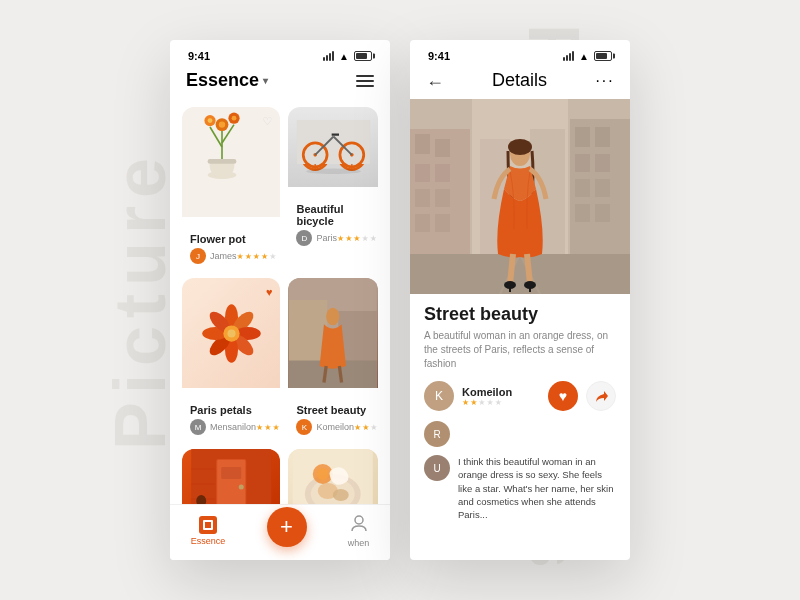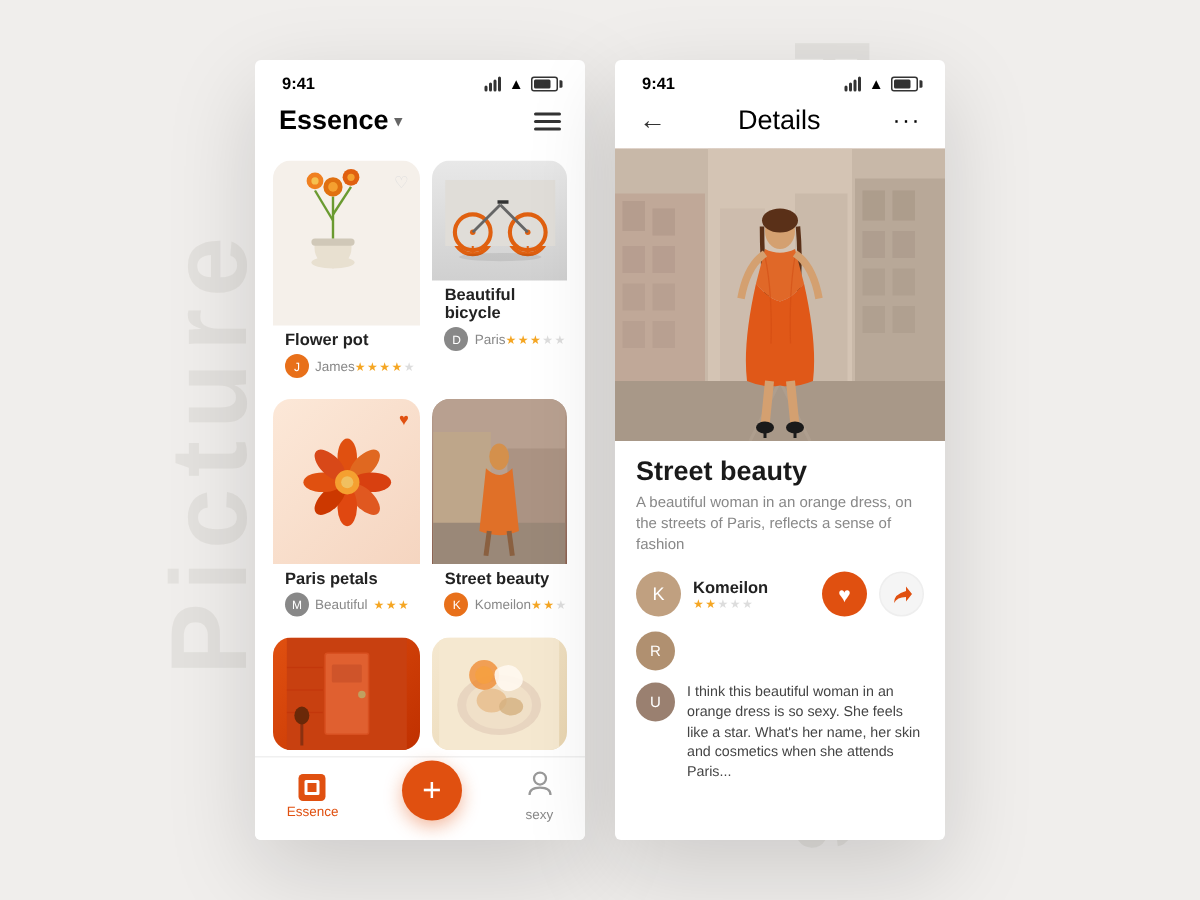--- a/index.html
+++ b/index.html
@@ -242,21 +242,21 @@
     .img-food {
       width: 100%;
       height: 75px;
       background: linear-gradient(135deg, #f5e8d0 0%, #e8d5b0 100%);
       display: flex;
       align-items: center;
       justify-content: center;
     }
 
     .card-info {
-      padding: 4px 8px 6px;
+      padding: 16px 8px 6px;
     }
 
     .card-title {
       font-size: 11px;
       font-weight: 600;
       color: #222;
       margin-bottom: 3px;
     }
 
     .card-meta {
@@ -703,21 +703,21 @@
               <ellipse cx="40" cy="20" rx="8" ry="16" fill="#d84818" transform="rotate(315,40,40)"></ellipse>
               <circle cx="40" cy="40" r="10" fill="#f5a030"></circle>
               <circle cx="40" cy="40" r="5" fill="#f0c060"></circle>
             </svg>
           </div>
           <div class="card-info">
             <div class="card-title">Paris petals</div>
             <div class="card-meta">
               <div class="avatar-row">
                 <div class="avatar-sm gray">M</div>
-                <span class="author-name">Beautiful</span>
+                <span class="author-name">Mensanilon</span>
               </div>
               <div class="stars">
                 <span class="star filled">★</span>
                 <span class="star filled">★</span>
                 <span class="star filled">★</span>
 
               </div>
             </div>
           </div>
           <span class="heart-icon filled" style="position:absolute;top:8px;right:8px;">♥</span>
@@ -812,21 +812,21 @@
       <div class="nav-item">
         <div class="fab-button">+</div>
       </div>
       <div class="nav-item">
         <div style="font-size:16px;">
           <svg width="18" height="18" viewBox="0 0 18 18" xmlns="http://www.w3.org/2000/svg">
             <circle cx="9" cy="6" r="4" fill="none" stroke="#999" stroke-width="1.5"></circle>
             <path d="M2 17 Q2 12 9 12 Q16 12 16 17" fill="none" stroke="#999" stroke-width="1.5"></path>
           </svg>
         </div>
-        <span class="nav-label">sexy</span>
+        <span class="nav-label">when</span>
       </div>
     </div>
 
   </div>
 
   <div class="phone phone-right">
 
     <div class="status-bar">
       <span>9:41</span>
       <div class="status-icons">

